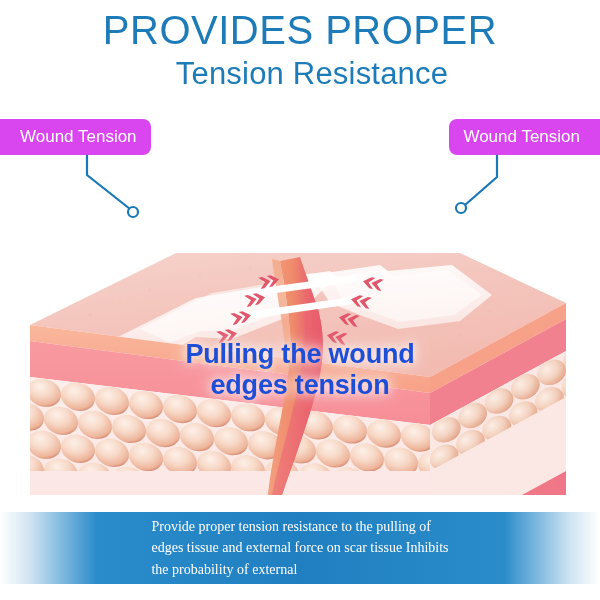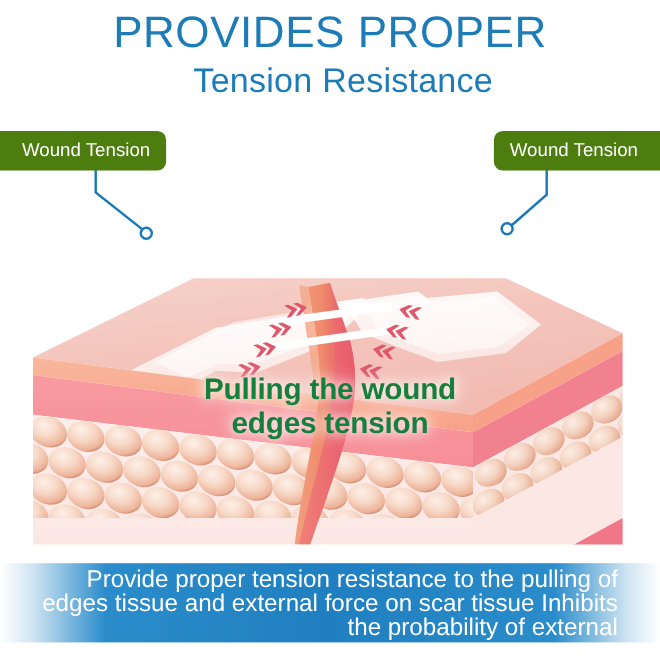--- a/index.html
+++ b/index.html
@@ -18,51 +18,51 @@
     font-size:40px;line-height:44px;font-weight:400;letter-spacing:.5px;
     color:#1d7cb8;white-space:nowrap;
   }
   .title-sub{
     font-size:31px;line-height:40px;font-weight:400;letter-spacing:.2px;
     color:#1d7cb8;margin-top:2px;white-space:nowrap;margin-left:24px;
   }
 
   
   .callout{
-    position:absolute;background:#4d7c0f;color:#fff;
+    position:absolute;background:#d946ef;color:#fff;
     font-size:17px;line-height:30px;padding:3px 14px;border-radius:7px;
     white-space:nowrap;z-index:40;
   }
   .callout.left{left:0px;top:119px;border-radius:0 8px 8px 0;padding-left:20px;}
   .callout.right{right:0px;top:119px;border-radius:8px 0 0 8px;padding-right:20px;}
 
   .leader{position:absolute;z-index:39;}
   .leader svg{display:block;overflow:visible;}
 
   
   .skin{position:absolute;left:0;top:125px;width:600px;height:370px;z-index:10;}
   .skin svg{display:block;}
 
   
   .wound-text{
     position:absolute;left:0;top:339px;width:600px;text-align:center;z-index:30;
-    color:#15803d;font-weight:700;font-size:27px;line-height:31px;letter-spacing:-.2px;
+    color:#1d4ed8;font-weight:700;font-size:27px;line-height:31px;letter-spacing:-.2px;
     text-shadow:0 0 10px rgba(255,255,255,.95),0 0 18px rgba(255,255,255,.9);
   }
   .wound-text span{display:block;}
 
   
   .banner{
     position:absolute;left:0;top:512px;width:600px;height:72px;z-index:20;
     background:linear-gradient(to right,#ffffff 0%,#cfe4f2 5%,#2b8ccb 16%,#1f7fc0 50%,#2b8ccb 84%,#cfe4f2 95%,#ffffff 100%);
     display:flex;align-items:center;justify-content:center;
   }
   .banner p{
-    margin:0;color:#fff;text-align:right;
-    font-size:22px;line-height:21.5px;font-weight:400;padding:0 22px;
+    margin:0;color:#fff;text-align:left;
+    font-size:14px;line-height:21.5px;font-weight:400;padding:0 22px;font-family:Liberation Serif, serif;
   }
   .banner p span{display:block;white-space:nowrap;}
 </style>
 </head>
 <body>
 
 <div id="root">
 
   <div class="title-block">
     <div class="title-main">PROVIDES PROPER</div>

